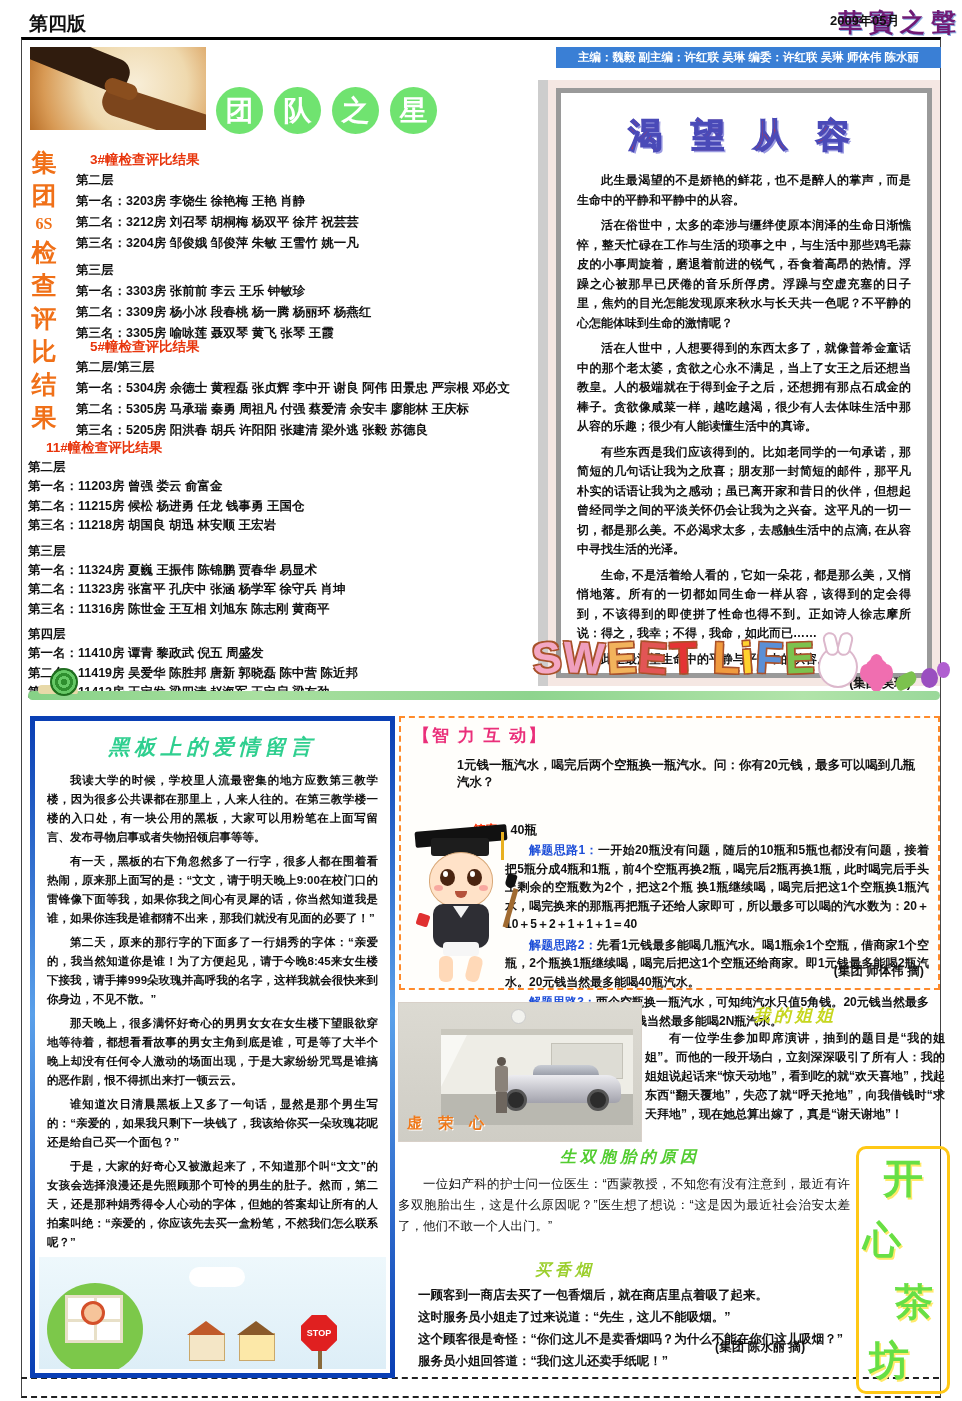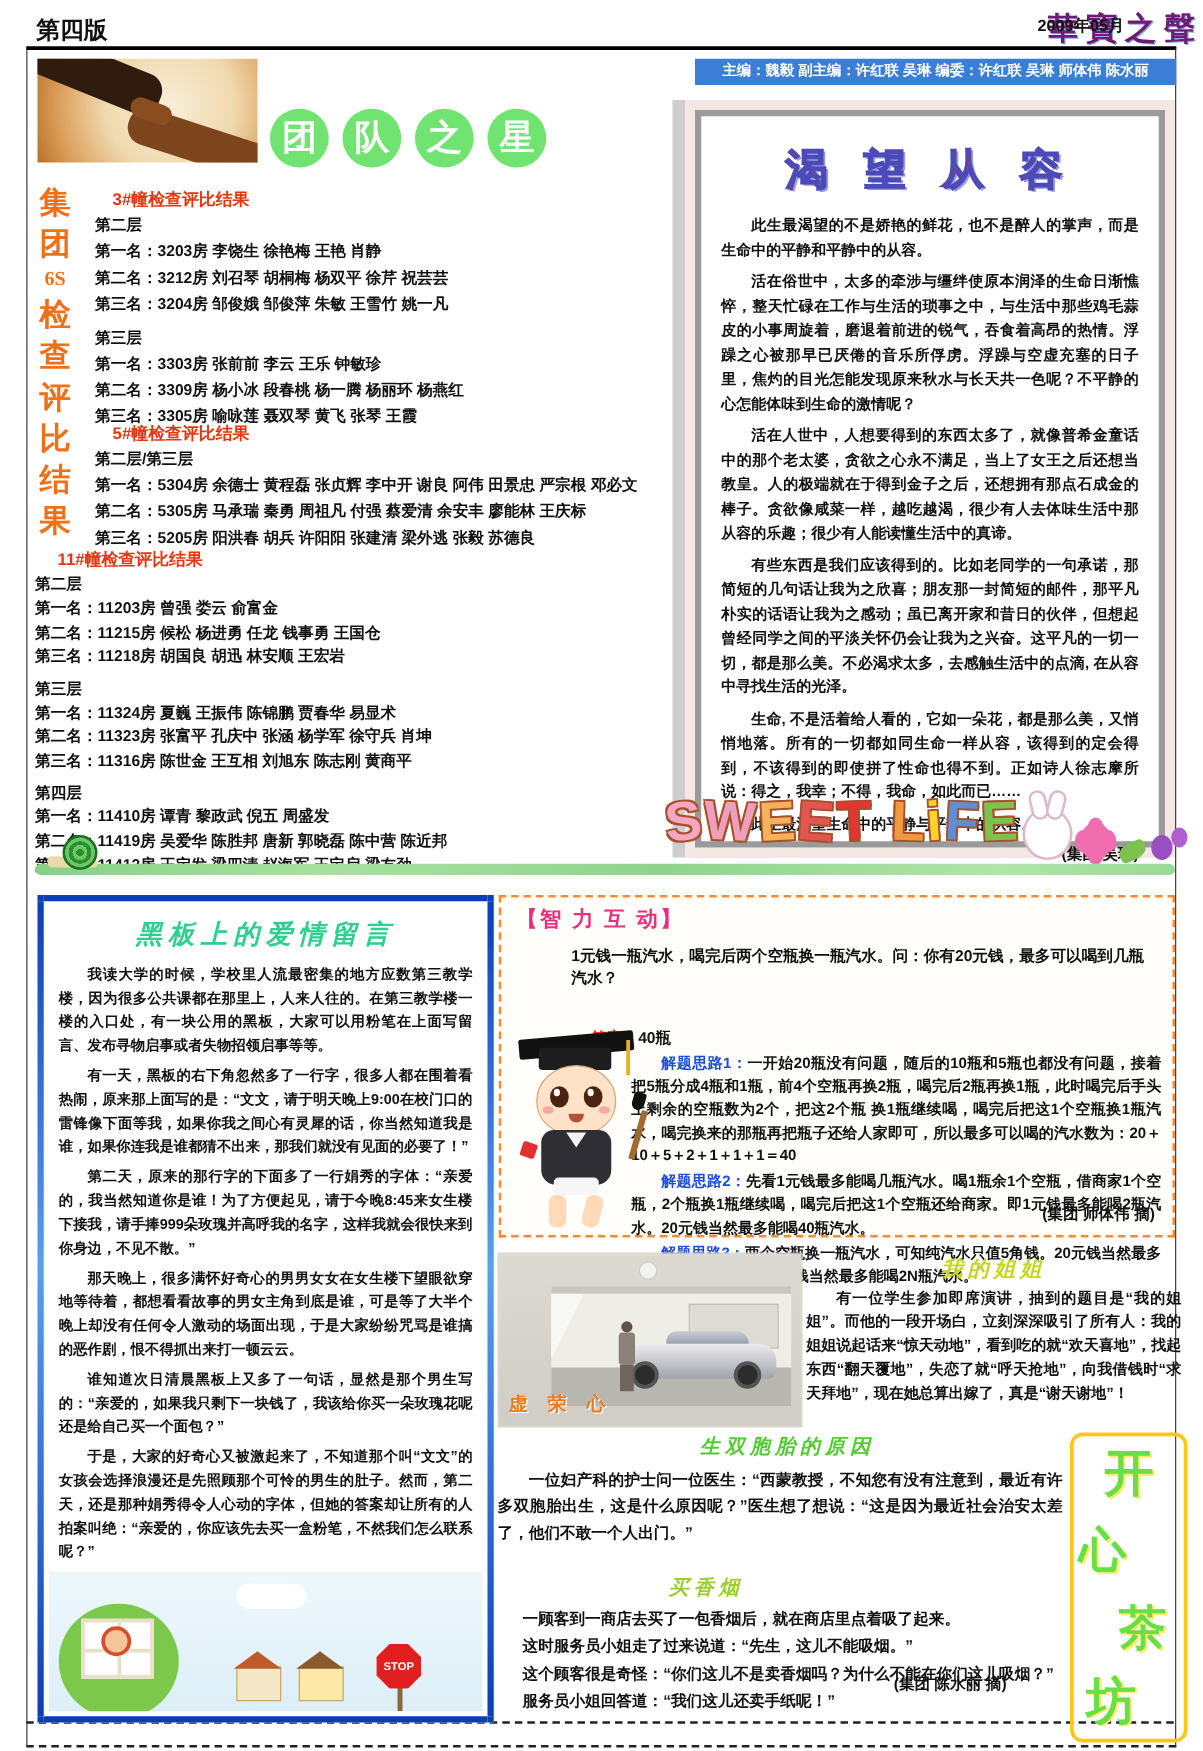--- a/index.html
+++ b/index.html
@@ -169,21 +169,21 @@
   .ball{position:absolute;left:112px;top:6px;width:13px;height:13px;border-radius:50%;background:#f2f2ee;border:1px solid #ccc}
   .vanity{position:absolute;left:8px;bottom:8px;color:#f07818;font-size:15px;font-weight:bold;
           letter-spacing:6px;text-shadow:1px 1px 0 #fff}
 
   
   .joke-title{font-weight:bold;font-family:"Liberation Serif",serif;font-style:italic;text-align:center;letter-spacing:4px}
   .sister-title{left:645px;top:1004px;width:300px;font-size:17px;color:#c6d61f}
   .sister-text{left:645px;top:1029px;width:300px;font-size:12px;font-weight:bold;line-height:19px;
                text-indent:2em;text-align:justify}
   .twins-title{left:420px;top:1147px;width:420px;font-size:16px;color:#52cc30}
-  .twins-text{left:398px;top:1174px;width:452px;font-size:12.5px;font-weight:bold;line-height:21px;
+  .twins-text{left:398px;top:1174px;width:452px;font-size:12.5px;font-weight:normal;line-height:21px;
               text-indent:2em;text-align:justify}
   .cig-title{left:415px;top:1260px;width:300px;font-size:16px;color:#9ccf2e}
   .cig-lines{left:418px;top:1284px;font-size:12.5px;font-weight:bold}
   .cig-lines div{line-height:22px;white-space:nowrap}
   .cig-sign{left:715px;top:1339px;font-size:12.5px;font-weight:bold}
 
   
   .teahouse{left:856px;top:1146px;width:88px;height:242px;border:3px solid #ffc815;border-radius:10px}
   .tea-char{position:absolute;color:#67df45;font-weight:bold;font-family:"Liberation Serif",serif;
             text-shadow:1.5px 1.5px 0 #ffe96a}

